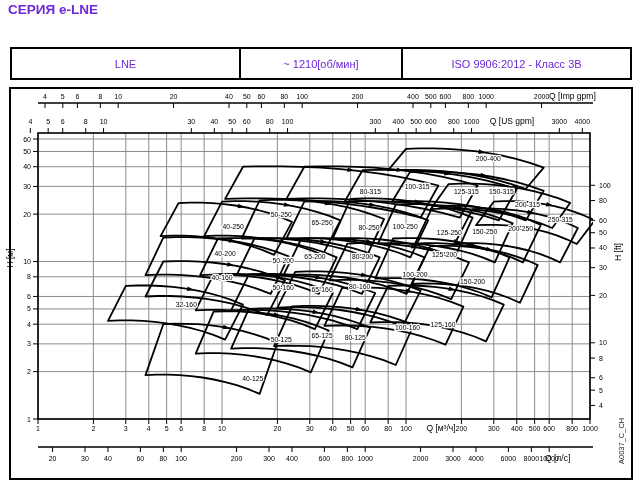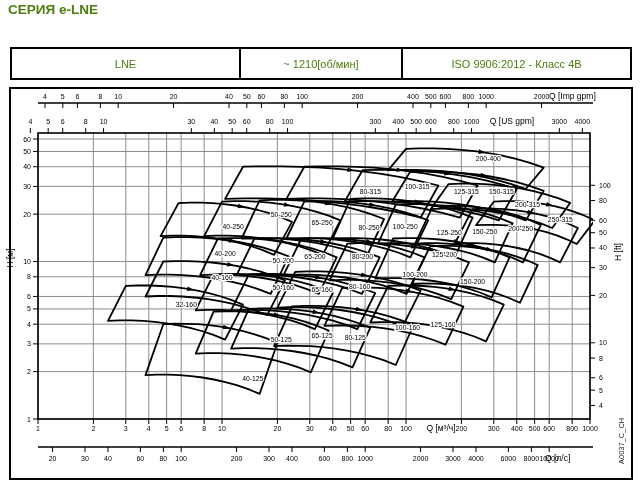--- a/index.html
+++ b/index.html
@@ -1,18 +1,18 @@
 <!DOCTYPE html>
 <html><head>
 <meta charset="utf-8">
 <style>
   html,body{margin:0;padding:0;background:#ffffff;}
   .page{
     position:relative;width:642px;height:489px;background:#fff;
-    font-family:"Liberation Sans",sans-serif;color:#4d7c0f;overflow:hidden;
+    font-family:"Liberation Sans",sans-serif;color:#6d28d9;overflow:hidden;
   }
   .titles{position:absolute;left:8px;top:2px;width:630px;}
   .title-line{font-weight:bold;font-size:13.5px;line-height:16px;letter-spacing:0;}
   .spec-table{
     position:absolute;left:10px;top:47px;width:622px;height:33px;
     border-collapse:collapse;table-layout:fixed;padding-left:44px;
   }
   .spec-table td{
     border:2px solid #000;text-align:center;vertical-align:middle;
     font-size:11px;padding:0;
@@ -27,21 +27,21 @@
 
   <div class="titles">
     <div class="title-line">СЕРИЯ e-LNE</div>
   </div>
 
   <table class="spec-table">
     <tbody>
         <tr>
       <td style="width:227px">LNE</td>
       <td style="width:160px">~ 1210[об/мин]</td>
-      <td>ISO 9906:2012 - Класс 4B</td>
+      <td>ISO 9906:2012 - Класс 3B</td>
     </tr>
   </tbody>
     </table>
 
   <div class="chart-wrap">
     <svg id="chart-svg" width="642" height="489" viewBox="0 0 642 489">
         <rect x="10" y="88" width="622" height="391" fill="none" stroke="#000000" stroke-width="2"></rect>
         <g>
           <line x1="38" y1="133" x2="38" y2="419" stroke="#8c8c8c" stroke-width="1"></line>
           <line x1="93.38951920217255" y1="133" x2="93.38951920217255" y2="419" stroke="#8c8c8c" stroke-width="1"></line>

